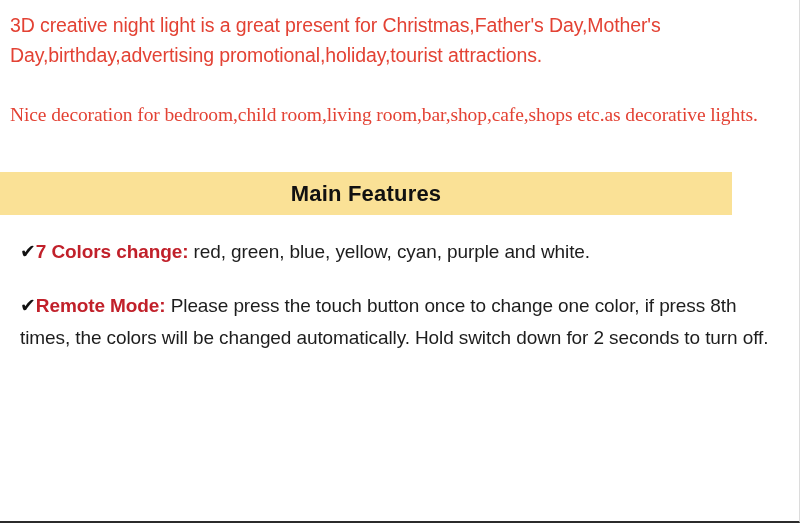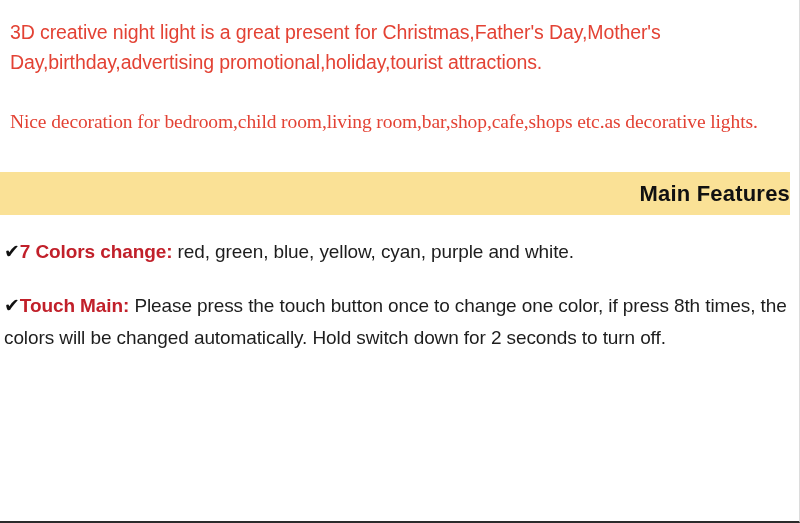--- a/index.html
+++ b/index.html
@@ -28,53 +28,53 @@
   }
   .intro-para {
     color: #e34234;
     font-size: 19.5px;
     line-height: 30px;
     letter-spacing: -0.1px;
     margin: 0;
     font-weight: 400;
   }
   .intro-para.first {
-    padding-top: 17px;
+    padding-top: 10px;
   }
   .intro-para.second {
     padding-top: 30px;
     font-family: Liberation Serif, serif;
   }
 
   
   .features-banner {
     position: absolute;
     left: 0;
     top: 172px;
-    width: 790px;
+    width: 732px;
     height: 43px;
     background: #fae196;
     display: flex;
     align-items: center;
-    justify-content: flex-end;
+    justify-content: center;
   }
   .features-banner-title {
     color: #111111;
     font-size: 22px;
     font-weight: bold;
     letter-spacing: 0.2px;
   }
 
   
   .features-list {
     position: absolute;
     left: 0;
     top: 215px;
     width: 800px;
-    padding: 0 4px;
+    padding: 0 20px;
     box-sizing: border-box;
   }
   .feature-item {
     margin: 0;
     padding-top: 22px;
     font-size: 19px;
     line-height: 32px;
     color: #1d1d1d;
     letter-spacing: -0.1px;
   }
@@ -109,19 +109,19 @@
     <span class="features-banner-title">Main Features</span>
   </div>
 
   <div class="features-list">
 
     <p class="feature-item first">
       <span class="check-icon">✔</span><span class="feature-label">7 Colors change:</span><span class="feature-text"> red, green, blue, yellow, cyan, purple and white.</span>
     </p>
 
     <p class="feature-item">
-      <span class="check-icon">✔</span><span class="feature-label">Touch Main:</span><span class="feature-text"> Please press the touch button once to change one color, if press 8th times, the colors will be changed automatically. Hold switch down for 2 seconds to turn off.</span>
+      <span class="check-icon">✔</span><span class="feature-label">Remote Mode:</span><span class="feature-text"> Please press the touch button once to change one color, if press 8th times, the colors will be changed automatically. Hold switch down for 2 seconds to turn off.</span>
     </p>
 
 
   </div>
 
 </div>
 
 </body></html>

